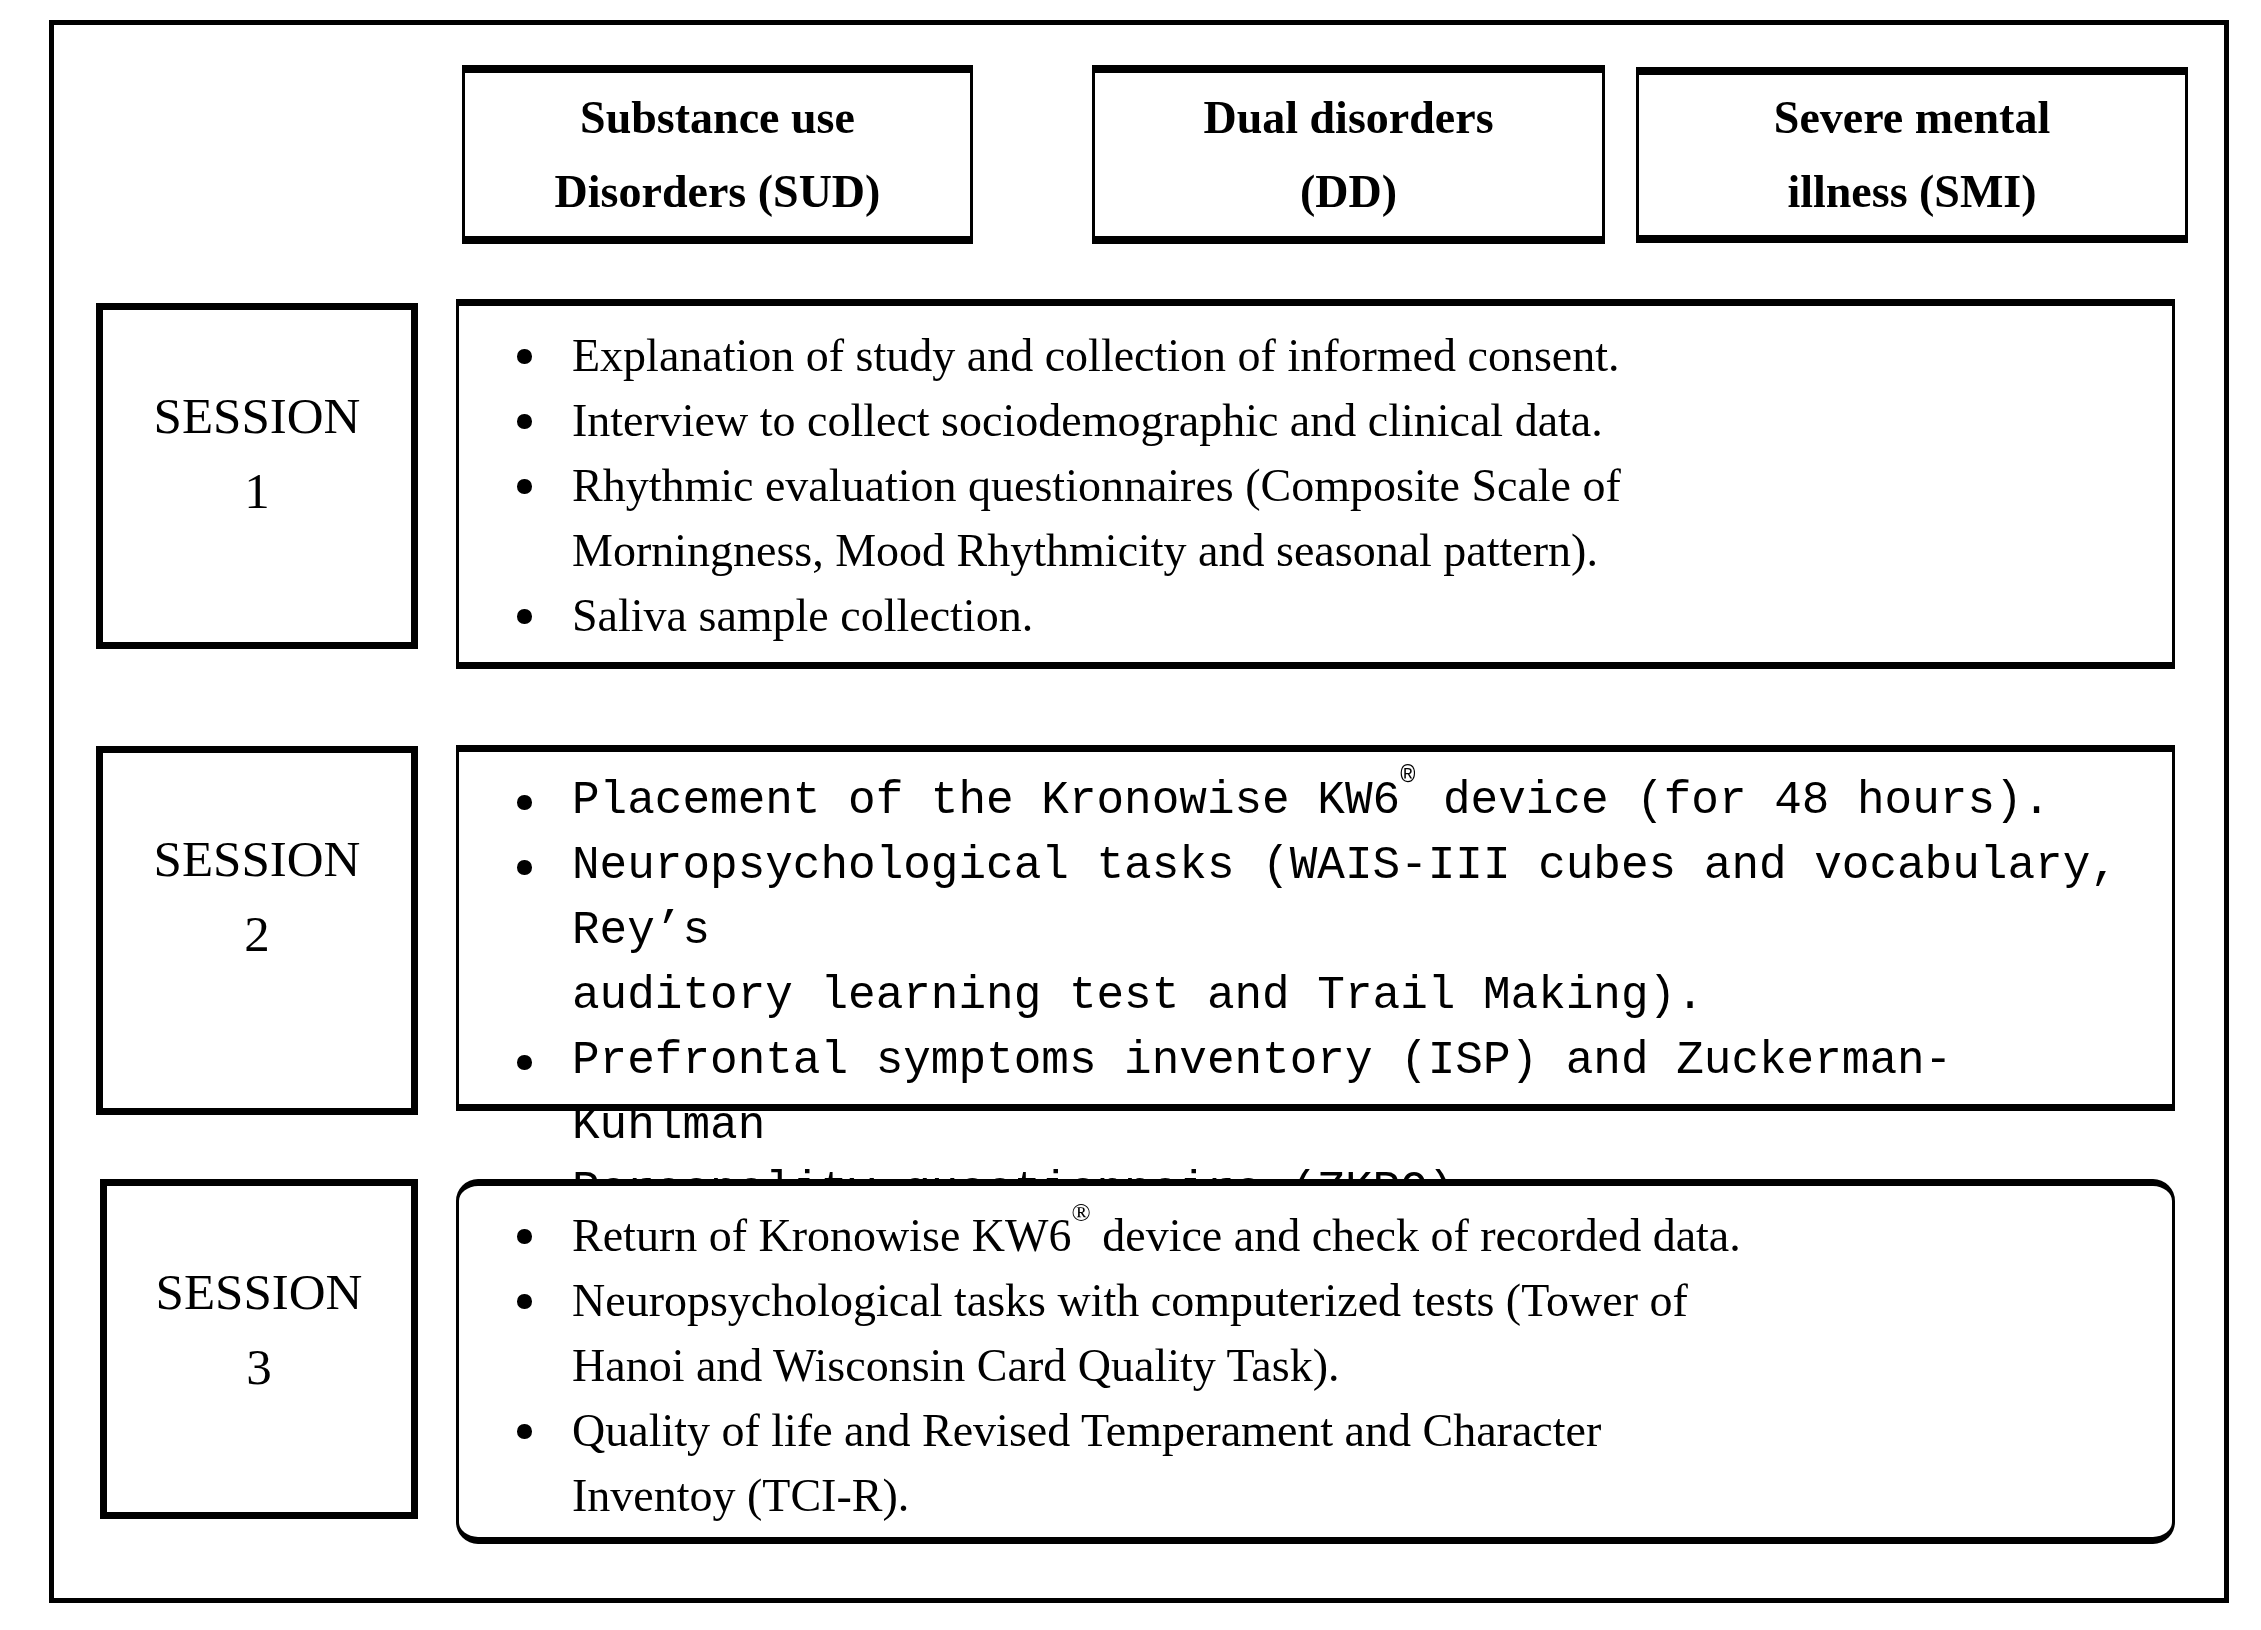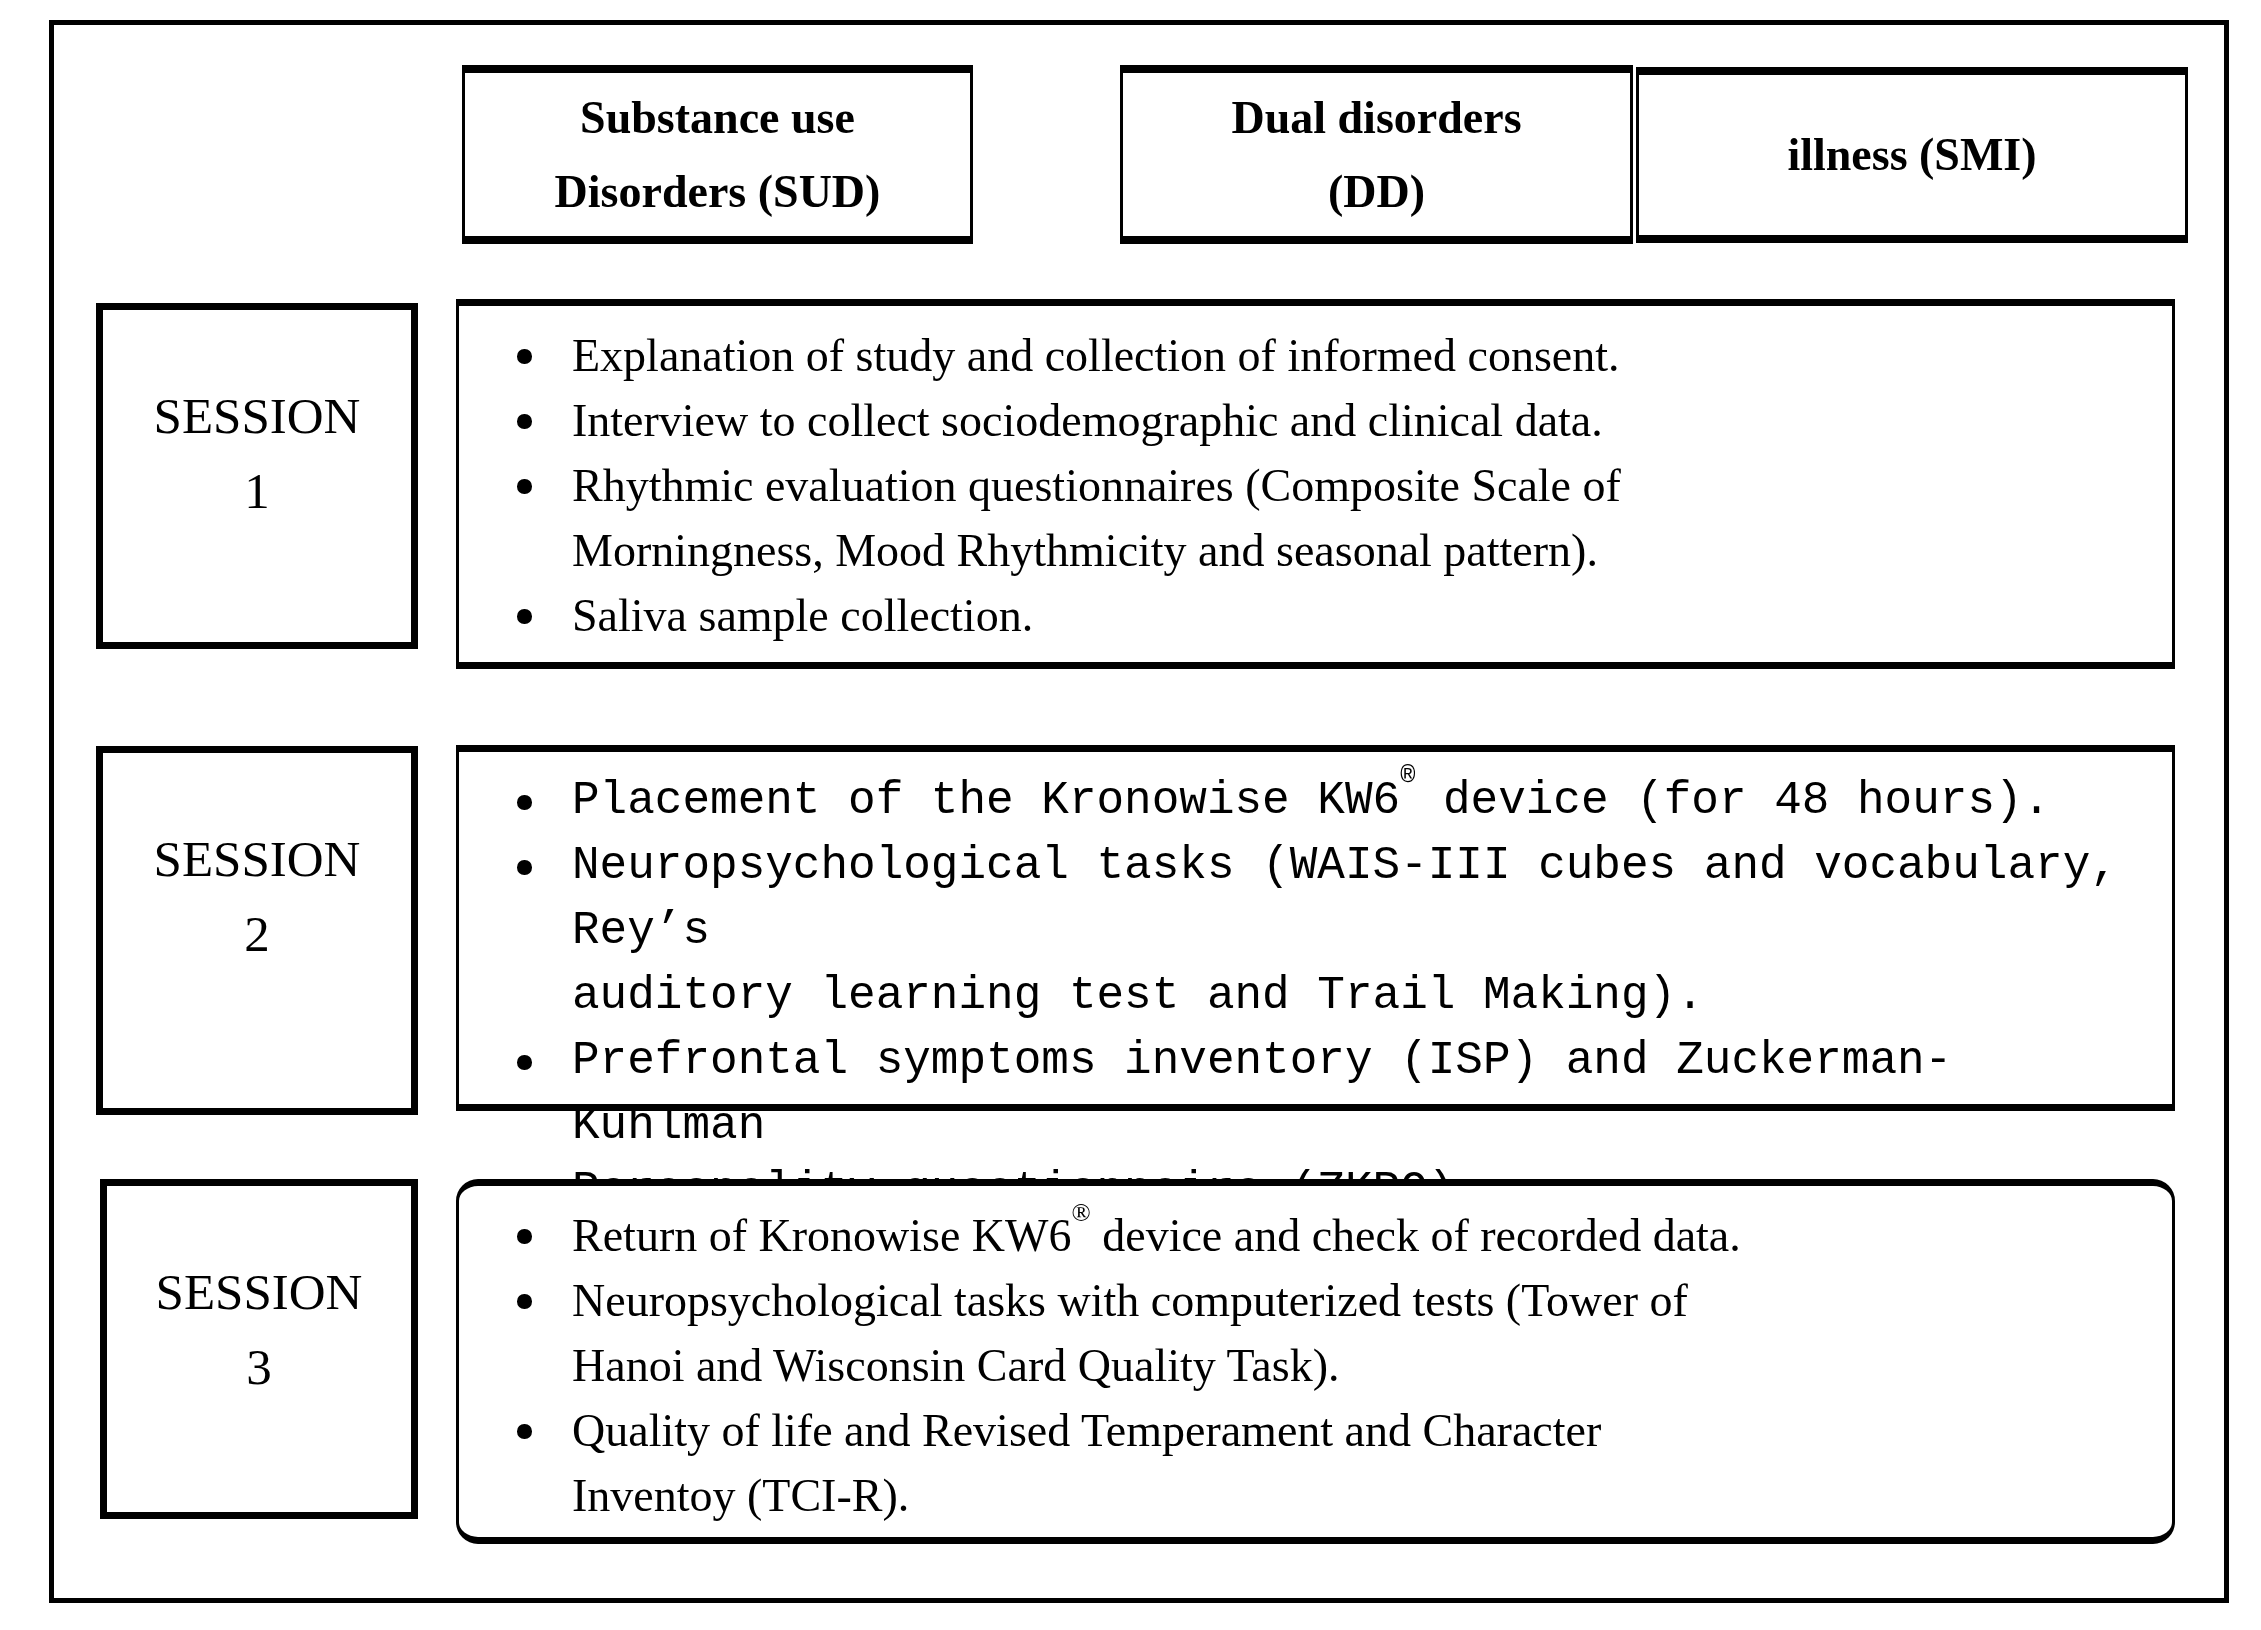--- a/index.html
+++ b/index.html
@@ -32,21 +32,21 @@
     flex-direction: column;
     align-items: center;
     justify-content: center;
     text-align: center;
     font-weight: bold;
     font-size: 46px;
     line-height: 74px;
     background: #ffffff;
   }
   .gh-sud { left: 408px;  top: 40px; width: 511px; height: 179px; }
-  .gh-dd  { left: 1066px; top: 40px; width: 513px; height: 179px; }
+  .gh-dd  { left: 1038px; top: 40px; width: 513px; height: 179px; }
   .gh-smi { left: 1582px; top: 42px; width: 552px; height: 176px; }
 
   
   .session-label {
     position: absolute;
     border: 7.2px solid #000000;
     display: flex;
     flex-direction: column;
     align-items: center;
     padding-top: 69px;
@@ -108,20 +108,21 @@
 
     <div class="group-header gh-sud">
       <span>Substance use</span>
       <span>Disorders (SUD)</span>
     </div>
     <div class="group-header gh-dd">
       <span>Dual disorders</span>
       <span>(DD)</span>
     </div>
     <div class="group-header gh-smi">
+      <span>Severe mental</span>
       <span>illness (SMI)</span>
     </div>
 
     <div class="session-label sl-1">
       <span>SESSION</span>
       <span>1</span>
     </div>
     <div class="session-content sc-1">
       <ul class="bullets">
           <li>Explanation of study and collection of informed consent.</li>

